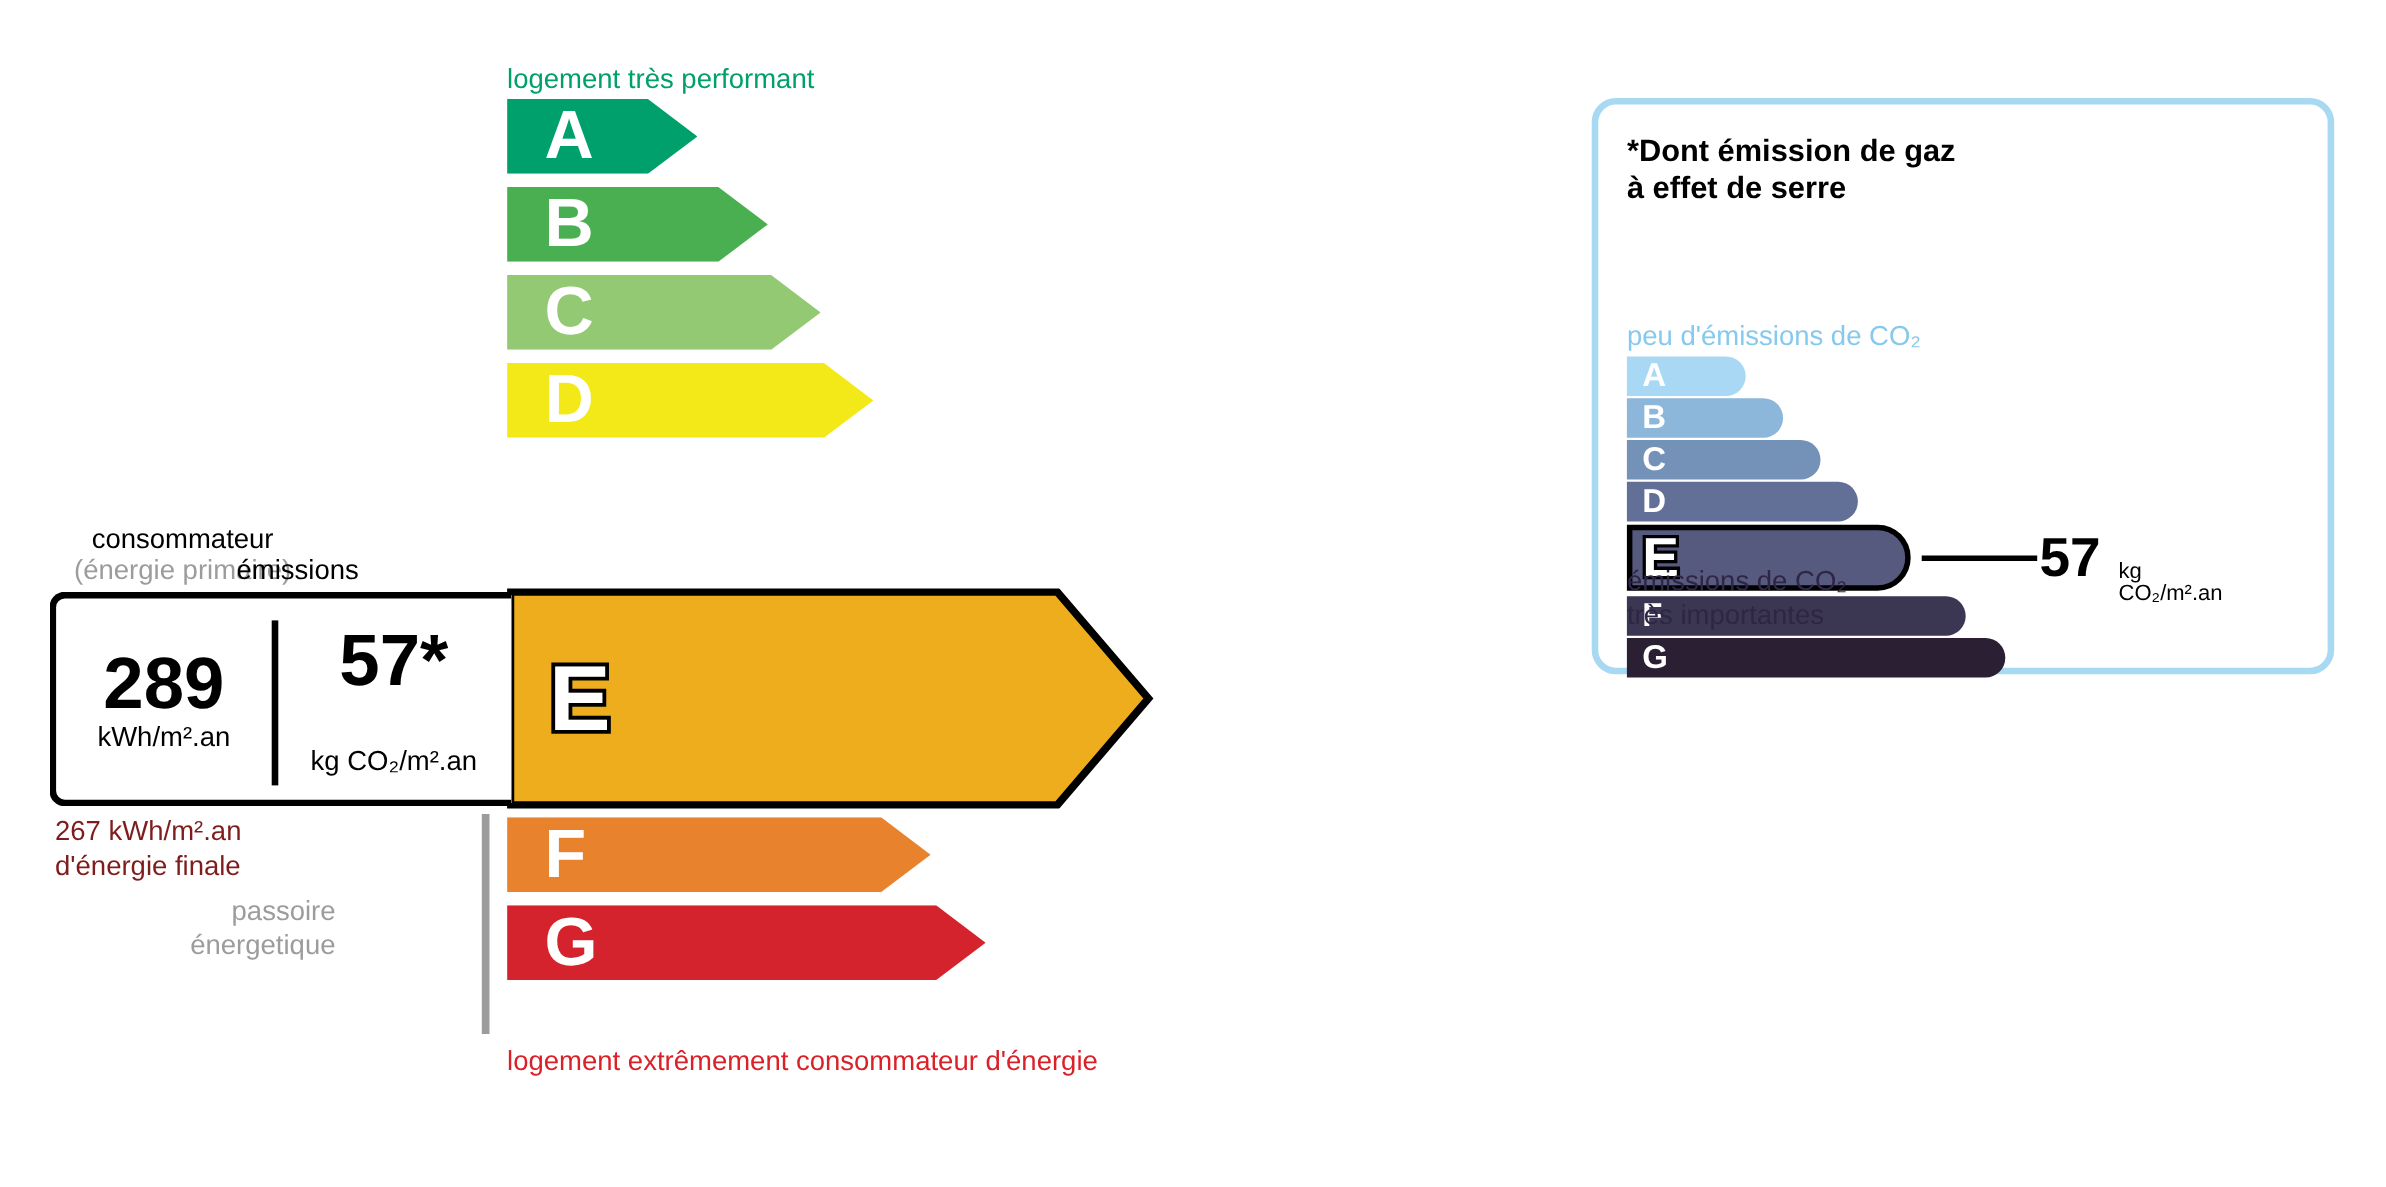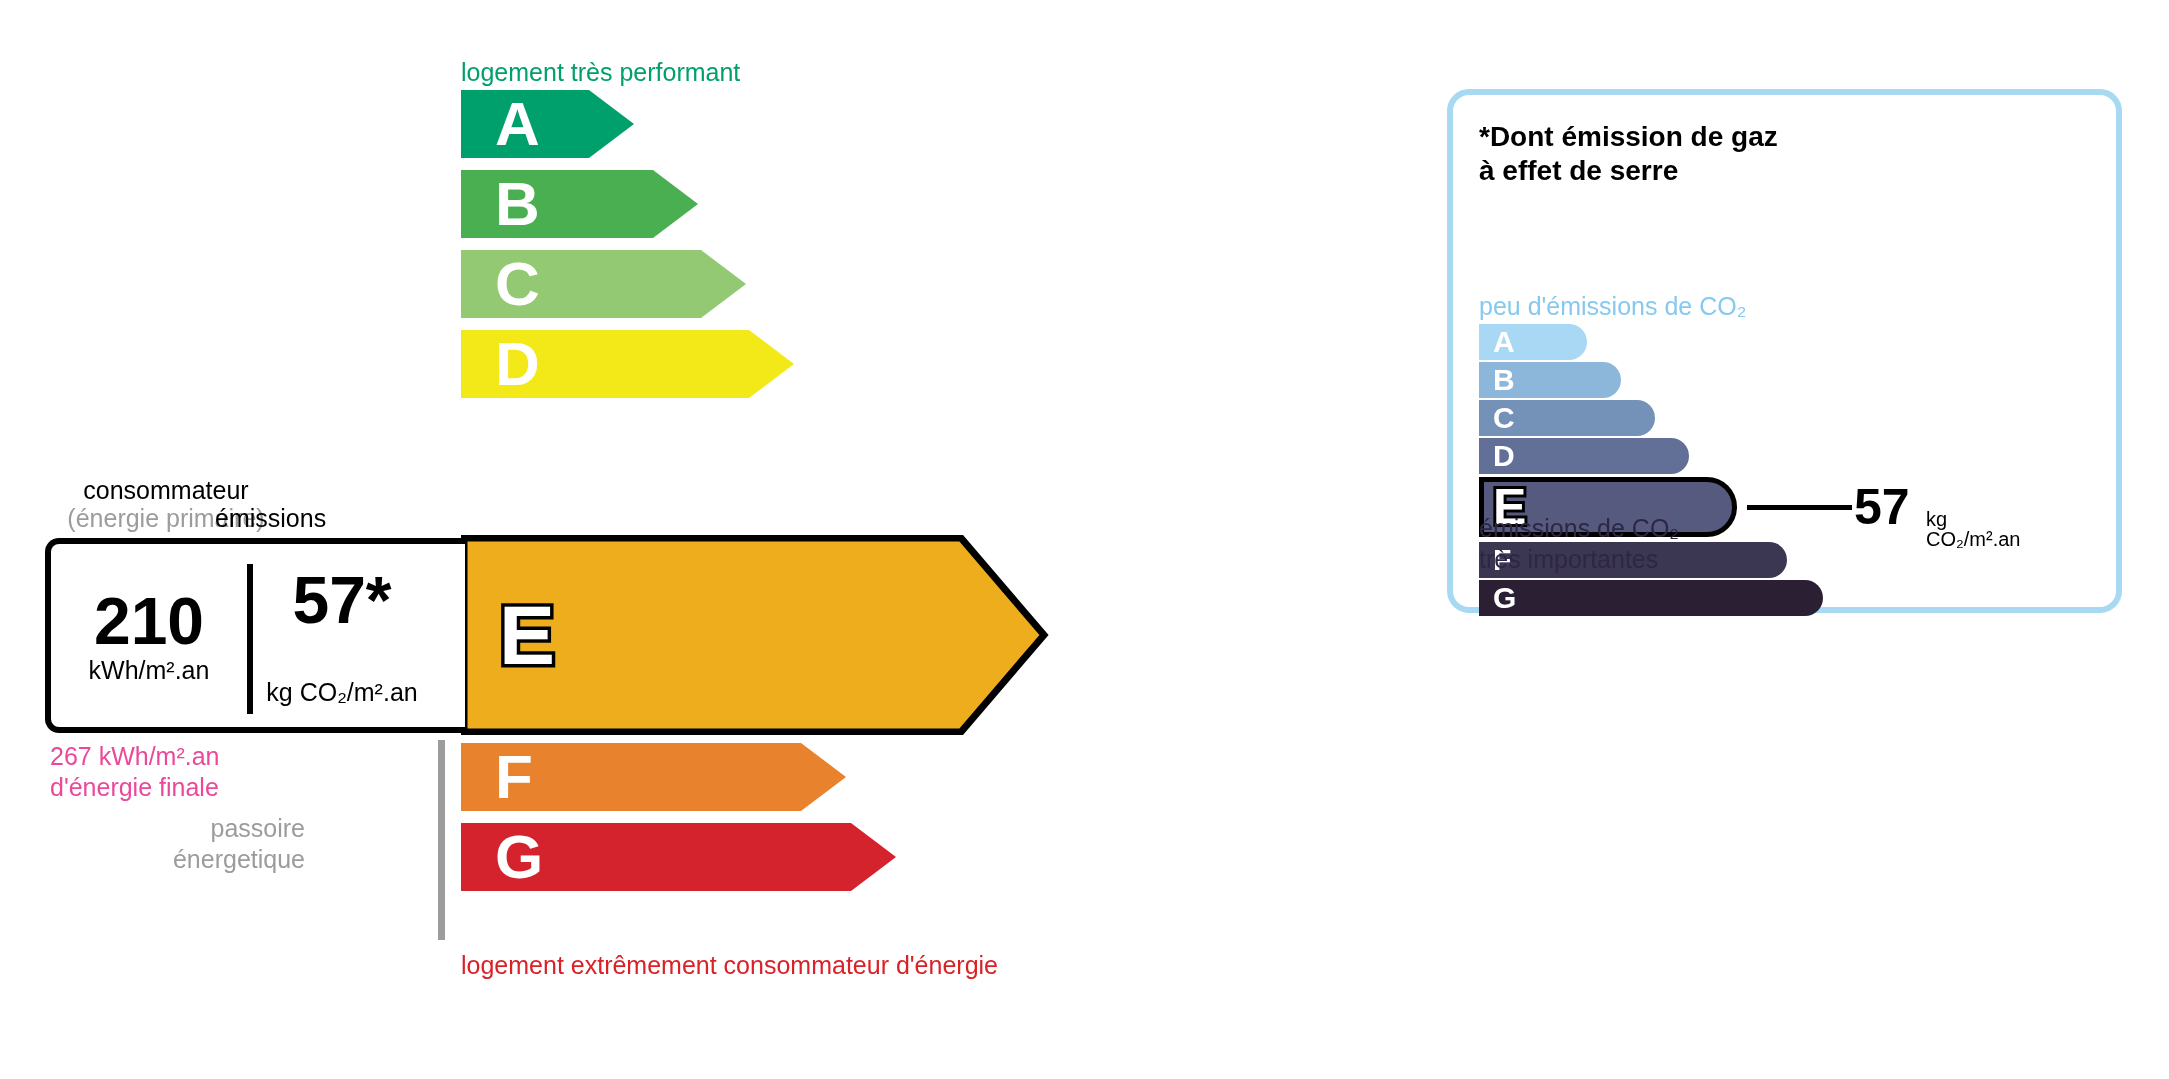--- a/index.html
+++ b/index.html
@@ -62,41 +62,41 @@
     border-radius:14px 0 0 14px;
     background:#fff;
     z-index:5;
   }
   #value-box .cell{
     position:absolute; top:0; height:100%;
     display:flex; flex-direction:column;
     align-items:center; justify-content:center;
   }
   #value-box .cell-primary{ left:0; width:196px; }
-  #value-box .cell-emissions{ left:184px; width:214px;gap:43px; }
+  #value-box .cell-emissions{ left:200px; width:214px;gap:43px; }
   #value-box .divider{
     position:absolute; left:196px; top:20px;
     width:6px; height:150px; background:#000;
   }
   .big-number{ font-size:66px; font-weight:bold; line-height:1; color:#000; }
   .unit{ font-size:25px; color:#000; margin-top:4px; line-height:1;text-align:center; }
 
   .label-consommation{
     position:absolute; left:46px; top:477px;
     font-size:25px; color:#000; line-height:1.1;
     width:240px; text-align:center;
   }
   .label-consommation .sub{ color:#9c9c9c; display:block; }
   .label-emissions{
     position:absolute; left:215px; top:505px;
     font-size:25px; color:#000; line-height:1.1;
   }
   .label-final{
     position:absolute; left:50px; top:741px;
-    font-size:25px; color:#ec4899; line-height:1.25;
+    font-size:25px; color:#7f1d1d; line-height:1.25;
   }
   .label-passoire{
     position:absolute; left:120px; top:813px;
     width:185px; text-align:right;
     font-size:25px; color:#9c9c9c; line-height:1.25;
   }
   .passoire-bar{
     position:absolute; left:438px; top:740px;
     width:7px; height:200px; background:#9c9c9c;
   }
@@ -218,21 +218,21 @@
   </div>
 
   <div class="label-consommation">
     <span>consommateur</span>
     <span class="sub">(énergie primaire)</span>
   </div>
   <div class="label-emissions">émissions</div>
 
   <div id="value-box">
     <div class="cell cell-primary">
-      <div class="big-number">210</div>
+      <div class="big-number">289</div>
       <div class="unit">kWh/m².an</div>
     </div>
     <div class="divider"></div>
     <div class="cell cell-emissions">
       <div class="big-number">57*</div>
       <div class="unit">kg CO₂/m².an</div>
     </div>
   </div>
 
   <div class="label-final" style="white-space:pre-line;">267 kWh/m².an

